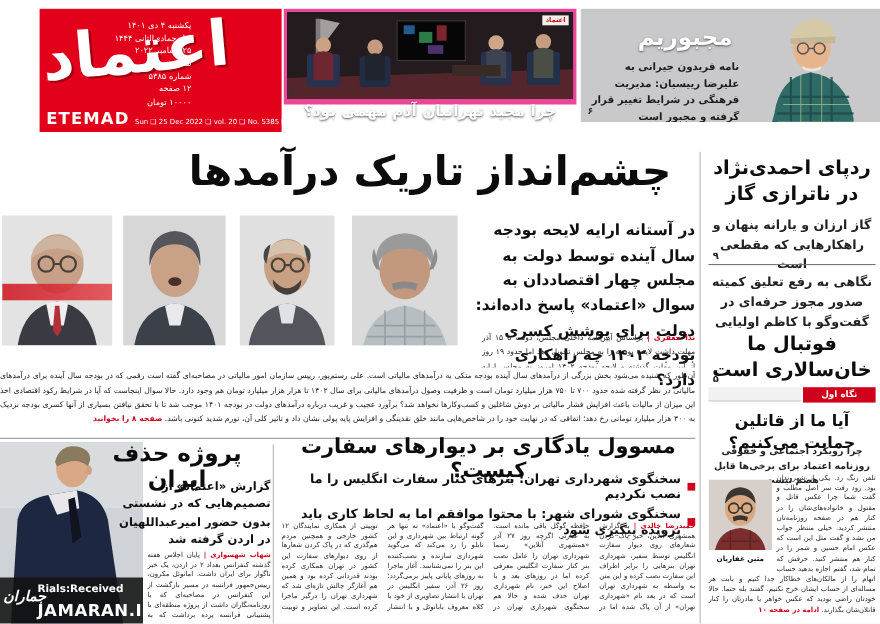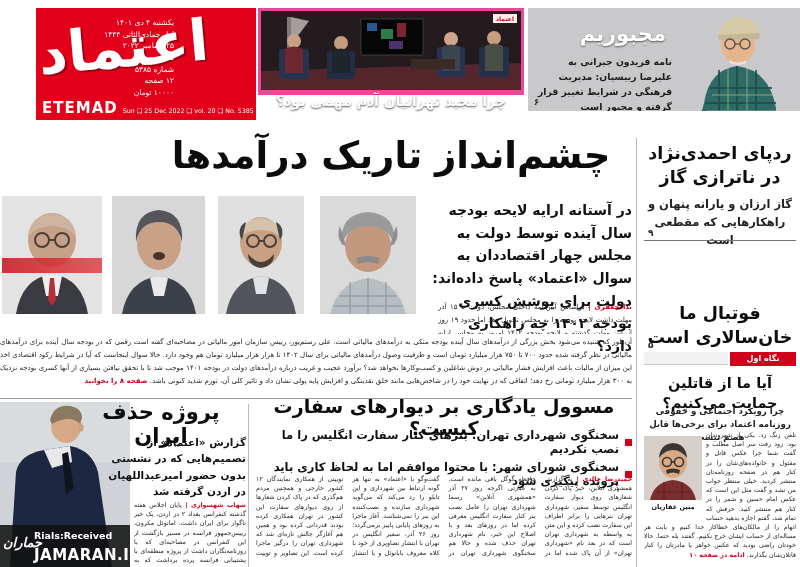--- a/index.html
+++ b/index.html
@@ -267,20 +267,21 @@
   <div class="abs rtl just body-xs bc-body">
     <span class="red-text">حمیدرضا خالدی |</span>
     <span>به گزارش همشهری آنلاین، خبر پاک کردن شعارهای روی دیوار سفارت انگلیس توسط سفیر، شهرداری تهران بنرهایی را برابر اطراف این سفارت نصب کرده و این متن به واسطه به شهرداری تهران است که در بعد نام «شهرداری تهران» از آن پاک شده اما در حافظه گوگل باقی مانده است. به عبارتی اگرچه روز ۲۷ آذر «همشهری آنلاین» رسما شهرداری تهران را عامل نصب بنر کنار سفارت انگلیس معرفی کرده اما در روزهای بعد و با اصلاح این خبر، نام شهرداری تهران حذف شده و حالا هم سخنگوی شهرداری تهران در گفت‌وگو با «اعتماد» نه تنها هر گونه ارتباط بین شهرداری و این تابلو را رد می‌کند که می‌گوید شهرداری سازنده و نصب‌کننده این بنر را نمی‌شناسد. آغاز ماجرا به روزهای پایانی پاییز برمی‌گردد؛ روز ۲۶ آذر، سفیر انگلیس در تهران با انتشار تصاویری از خود با کلاه معروف بابانوئل و با انتشار توییتی از همکاری نمایندگان ۱۲ کشور خارجی و همچنین مردم هم‌گذری که در پاک کردن شعارها از روی دیوارهای سفارت این کشور در تهران همکاری کرده بودند قدردانی کرده بود و همین هم آغازگر چالش تازه‌ای شد که شهرداری تهران را درگیر ماجرا کرده است. این تصاویر و توییت سفیر، همان‌طور که پیش‌بینی می‌شد در کمتر از چند ساعت و با وجود کندی اینترنت و مسدود بودن تلگرام و واتساپ و اینستاگرام با سرعتی باورنکردنی در فضای مجازی منتشر و...</span>
     
   </div>
 
   <div class="abs rc rc-h1" style="top:142px;">ردپای احمدی‌نژاد در ناترازی گاز</div>
   <div class="abs rc rc-sub" style="top:196px;">گاز ارزان و یارانه پنهان و راهکارهایی که مقطعی است</div>
   <div class="rc-num" style="left:648px; top:228px;">۹</div>
   <div class="hrule" style="left:644px; top:240px; width:152px; background:#777;"></div>
+  <div class="abs rc rc-sub" style="top:248px;">نگاهی به رفع تعلیق کمیته صدور مجوز حرفه‌ای در گفت‌وگو با کاظم اولیایی</div>
   <div class="abs rc rc-h1" style="top:302px;">فوتبال ما خان‌سالاری است</div>
   <div class="rc-num" style="left:648px; top:340px;">۵</div>
   <div class="chip-row">
     <div class="chip-strip"></div>
     <div class="chip">نگاه اول</div>
   </div>
   <div class="abs rc" style="top:373px; font-size:14.5px; font-weight:bold; line-height:1.4;">آیا ما از قاتلین حمایت‌ می‌کنیم؟</div>
   <div class="abs rc" style="top:405px; font-size:8.6px; font-weight:bold; line-height:1.5; color:#222;">چرا رویکرد اجتماعی و حقوقی روزنامه اعتماد برای برخی‌ها قابل هضم نیست</div>
   <div class="killers-body just body-xs">
     <div class="matin-wrap">

